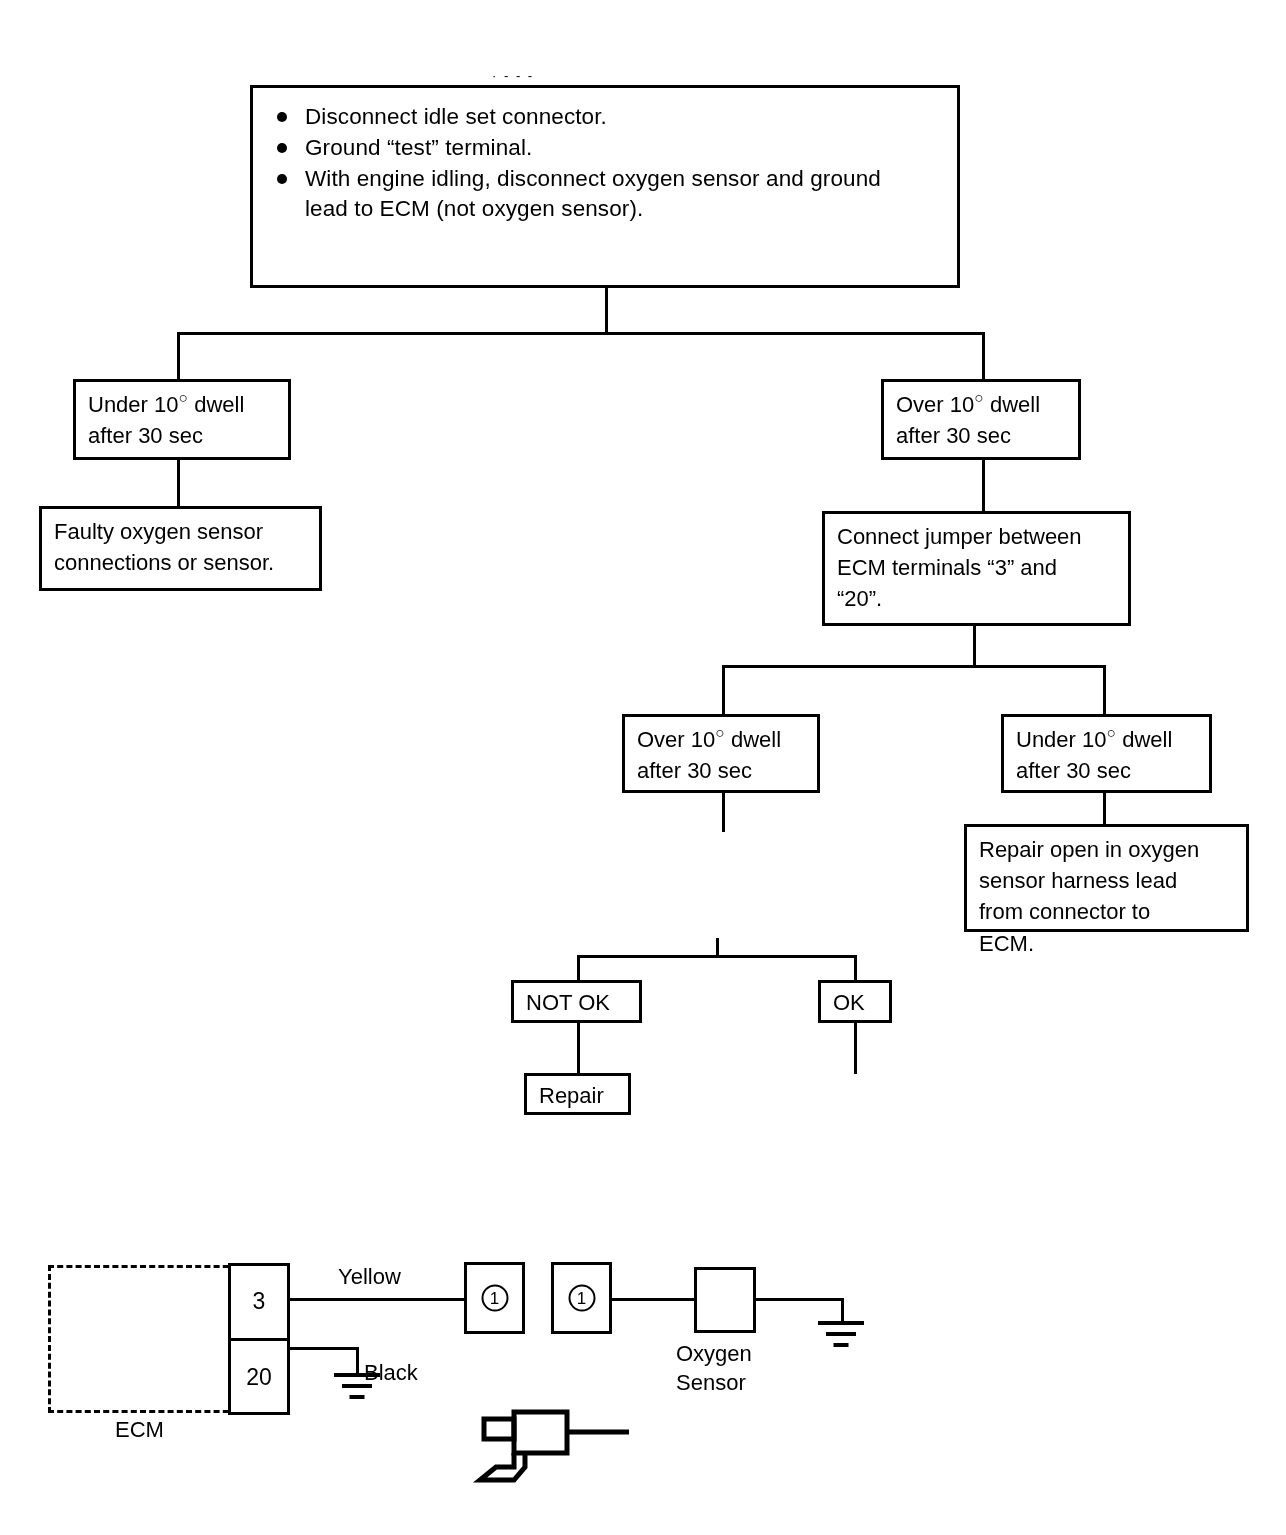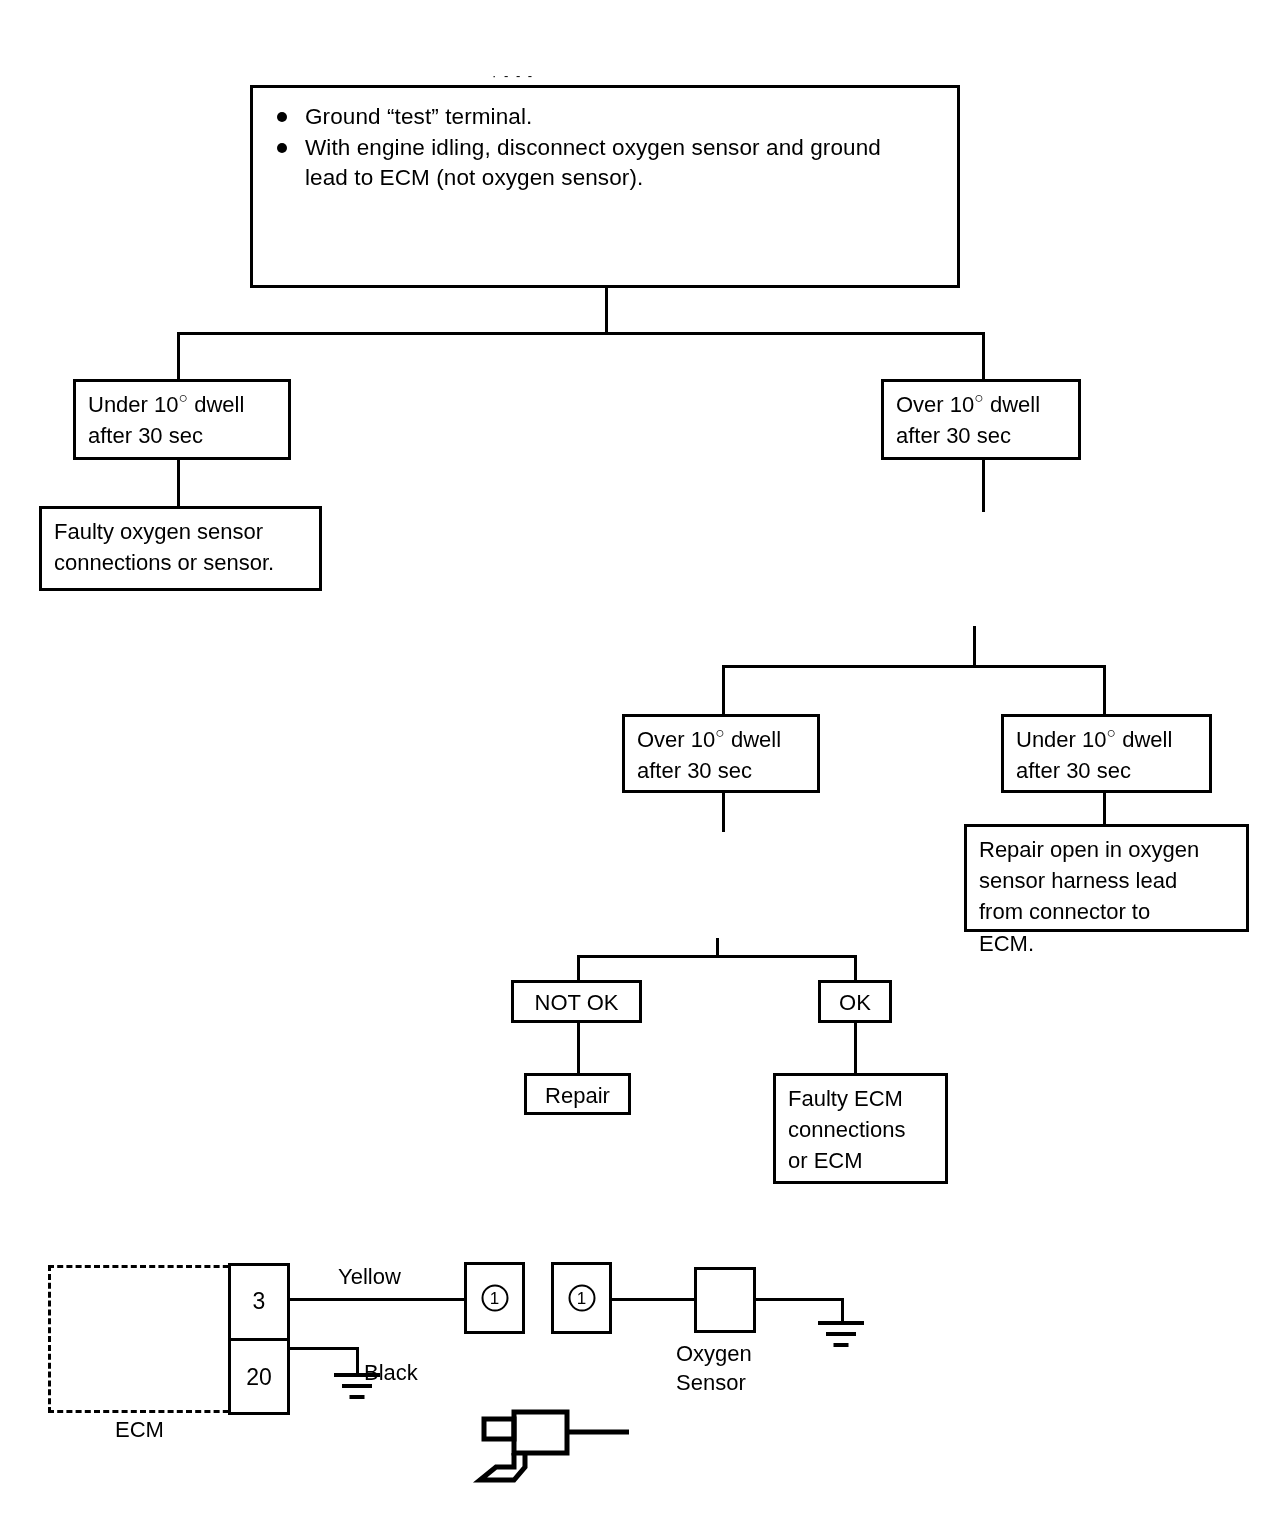--- a/index.html
+++ b/index.html
@@ -21,21 +21,21 @@
     position: absolute;
     border: 3px solid #000;
     background: #fff;
     font-size: 22px;
     line-height: 1.42;
     color: #000;
     padding: 7px 12px 6px 12px;
     white-space: pre-line;
   }
   .box.tight { padding: 4px 12px 3px 12px; }
-  .box.center { text-align: center; }
+  .box.center { }
 
   
   #instr-box {
     left: 250px; top: 85px; width: 710px; height: 203px;
     border-width: 3px;
     padding: 14px 16px 10px 20px;
     font-size: 0;
   }
   .bullets { list-style: none; margin: 0; padding: 0; }
   .bullets li {
@@ -118,40 +118,43 @@
   }
 </style>
 </head>
 <body>
 
 <div id="stage">
 
   <div id="artifact">· - - -</div>
 
   <div class="box" id="instr-box">
-    <ul class="bullets" id="bullet-list"><li><span class="dot"></span><span style="white-space: pre-line; margin-top: 12px;">Ground “test” terminal.</span></li><li><span class="dot"></span><span style="white-space: pre-line;">With engine idling, disconnect oxygen sensor and ground
+    <ul class="bullets" id="bullet-list"><li><span class="dot"></span><span style="white-space: pre-line;">Disconnect idle set connector.</span></li><li><span class="dot"></span><span style="white-space: pre-line; margin-top: 12px;">Ground “test” terminal.</span></li><li><span class="dot"></span><span style="white-space: pre-line;">With engine idling, disconnect oxygen sensor and ground
 lead to ECM (not oxygen sensor).</span></li></ul>
   </div>
 
   <div class="ln lnv" style="left:605px; top:288px; height:47px;"></div>
   <div class="ln lnh" style="left:177px; top:332px; width:808px;"></div>
   <div class="ln lnv" style="left:177px; top:332px; height:48px;"></div>
   <div class="ln lnv" style="left:982px; top:332px; height:48px;"></div>
 
   <div class="box" style="left:73px; top:379px; width:218px; height:81px;">Under 10<span class="deg">○</span> dwell<br>after 30 sec</div>
 
   <div class="ln lnv" style="left:177px; top:460px; height:47px;"></div>
 
   <div class="box" style="left:39px; top:506px; width:283px; height:85px;">Faulty oxygen sensor
 connections or sensor.</div>
 
   <div class="box" style="left:881px; top:379px; width:200px; height:81px;">Over 10<span class="deg">○</span> dwell<br>after 30 sec</div>
 
   <div class="ln lnv" style="left:982px; top:460px; height:52px;"></div>
 
+  <div class="box" style="left:822px; top:511px; width:309px; height:115px;">Connect jumper between
+ECM terminals “3” and
+“20”.</div>
 
   <div class="ln lnv" style="left:973px; top:626px; height:42px;"></div>
   <div class="ln lnh" style="left:722px; top:665px; width:384px;"></div>
   <div class="ln lnv" style="left:722px; top:665px; height:50px;"></div>
   <div class="ln lnv" style="left:1103px; top:665px; height:50px;"></div>
 
   <div class="box" style="left:622px; top:714px; width:198px; height:79px;">Over 10<span class="deg">○</span> dwell<br>after 30 sec</div>
 
   <div class="ln lnv" style="left:722px; top:793px; height:39px;"></div>
 
@@ -162,23 +165,20 @@
   <div class="ln lnv" style="left:854px; top:955px; height:27px;"></div>
 
   <div class="box center tight" style="left:511px; top:980px; width:131px; height:43px;">NOT OK</div>
   <div class="box center tight" style="left:818px; top:980px; width:74px; height:43px;">OK</div>
 
   <div class="ln lnv" style="left:577px; top:1023px; height:51px;"></div>
   <div class="ln lnv" style="left:854px; top:1023px; height:51px;"></div>
 
   <div class="box center tight" style="left:524px; top:1073px; width:107px; height:42px;">Repair</div>
 
-  <div class="box" style="left:773px; top:1073px; width:175px; height:111px;">Faulty ECM
-connections
-or ECM</div>
 
   <div class="box" style="left:1001px; top:714px; width:211px; height:79px;">Under 10<span class="deg">○</span> dwell<br>after 30 sec</div>
 
   <div class="ln lnv" style="left:1103px; top:793px; height:32px;"></div>
 
   <div class="box" style="left:964px; top:824px; width:285px; height:108px;">Repair open in oxygen
 sensor harness lead
 from connector to
 ECM.</div>
 

